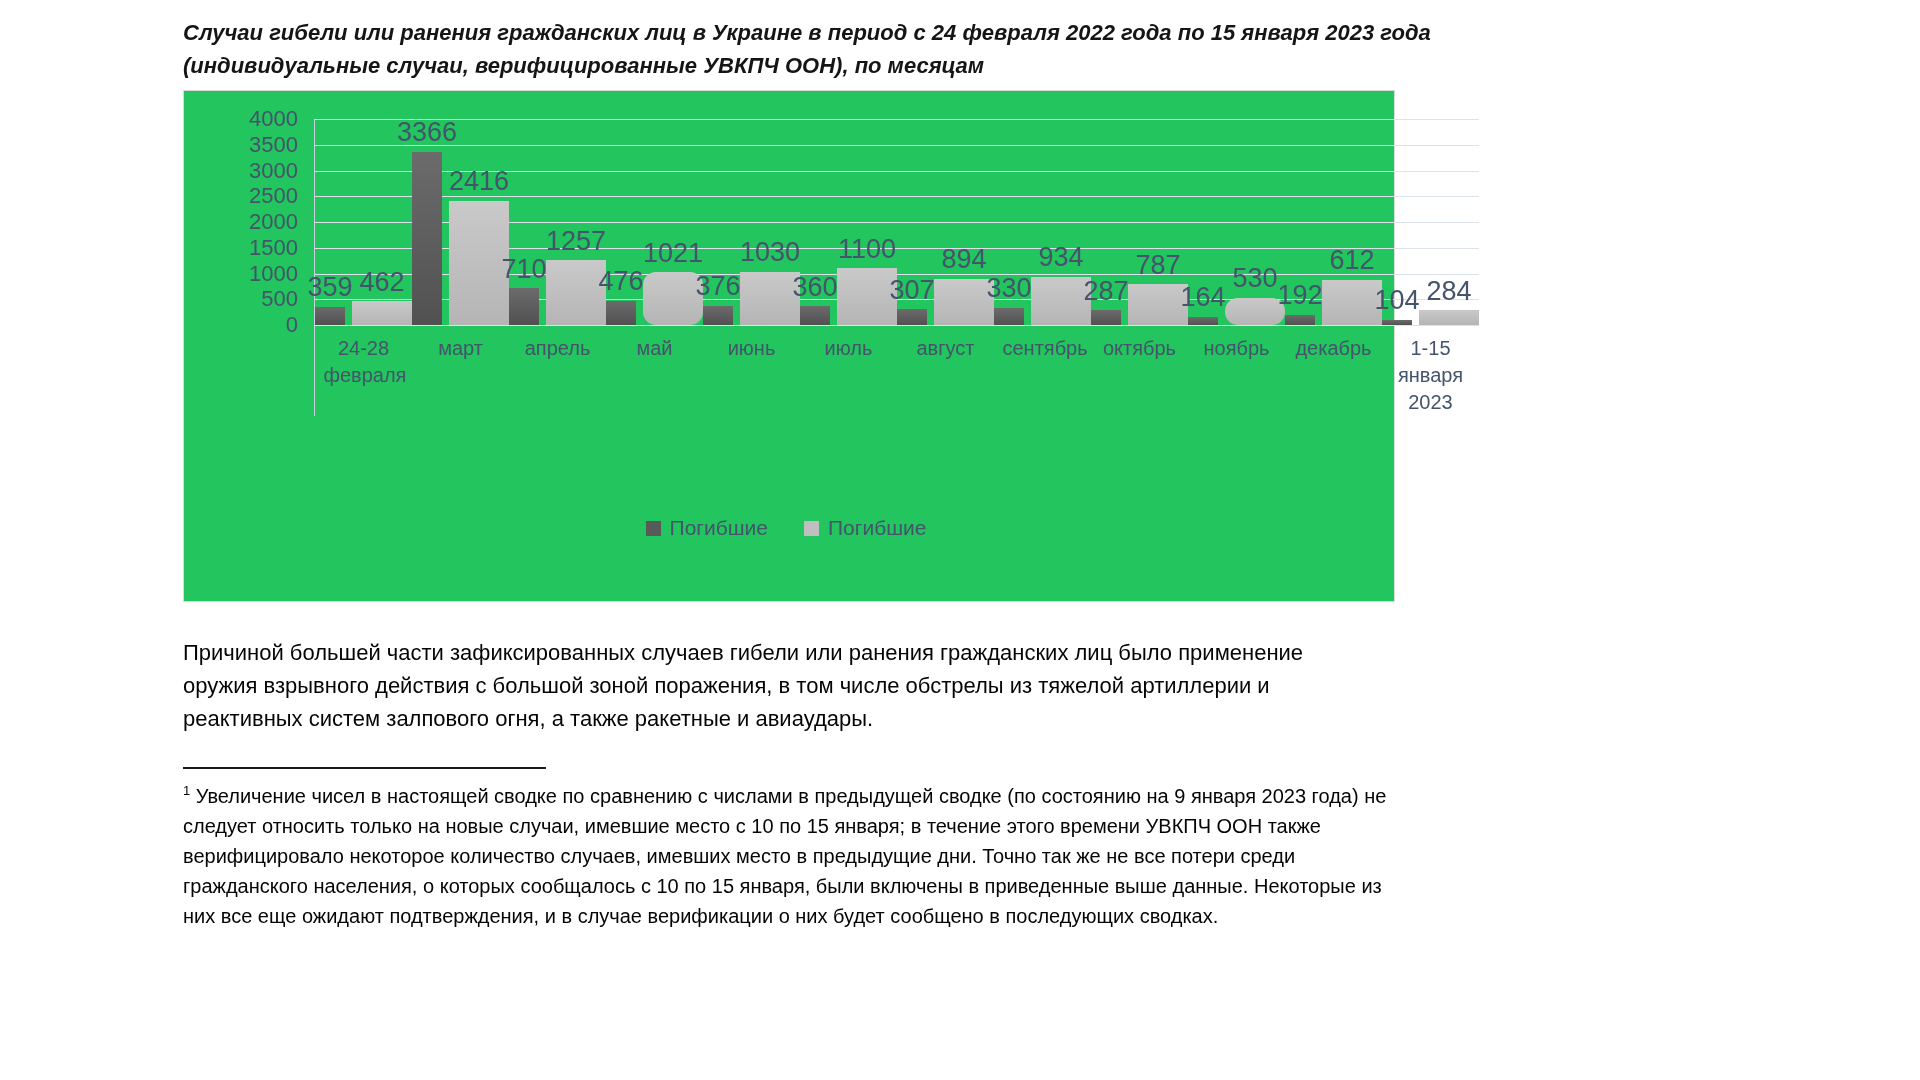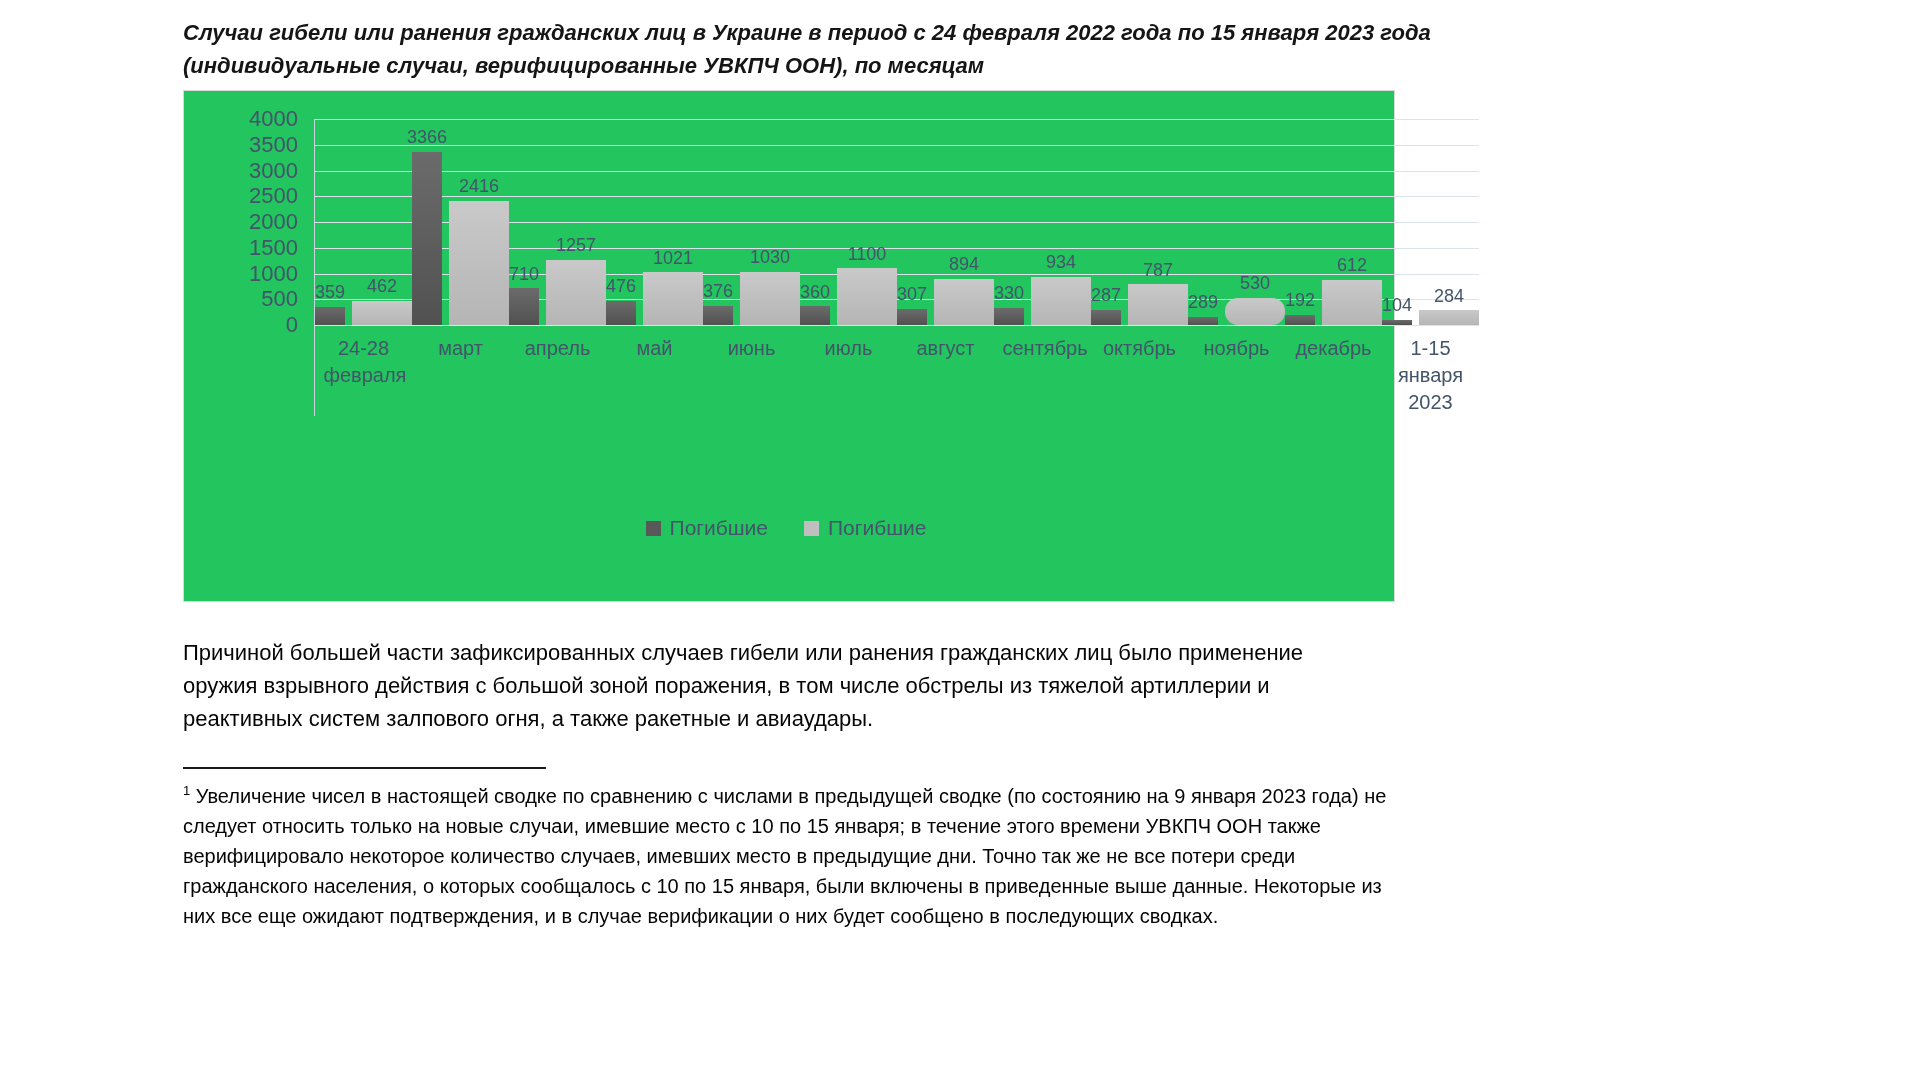--- a/index.html
+++ b/index.html
@@ -29,21 +29,21 @@
   .gridline { position:absolute; left:0; right:0; height:1px; background:#dde3ea; }
   .groups { display:flex; height:206px; position:relative; }
   .group-col {
     flex:1; display:flex; justify-content:center; align-items:flex-end; gap:7px; height:100%;
   }
   .bar { width:30px; position:relative; flex:none; }
   .bar.s0 { background:linear-gradient(180deg,#6b6b6b,#515151); }
   .bar.s1 { background:linear-gradient(180deg,#c9c9c9,#b5b5b5);padding-left:30px; }
   .bar-label {
     position:absolute; bottom:100%; left:50%; transform:translateX(-50%);
-    margin-bottom:4px; font-size:18px; color:#44546A; white-space:nowrap; line-height:1.1;
+    margin-bottom:4px; font-size:27px; color:#44546A; white-space:nowrap; line-height:1.1;
   }
   .x-labels { display:flex; margin-top:10px; }
   .x-cell { flex:1; display:flex; justify-content:center; }
   .x-label {
     max-width:80px; text-align:center; font-size:20px; color:#44546A; line-height:1.35;
   }
   .legend {
     margin-top:100px; display:flex; justify-content:center; align-items:center; gap:36px;
     font-size:21px; color:#44546A;
   }
@@ -116,21 +116,21 @@
                 <div class="bar-label">710</div>
               </div>
               <div class="bar s1" style="height: 64.7355px;">
                 <div class="bar-label">1257</div>
               </div>
             </div>
             <div class="group-col">
               <div class="bar s0" style="height: 24.514px;">
                 <div class="bar-label">476</div>
               </div>
-              <div class="bar s1" style="height: 52.5815px;">
+              <div class="bar s1" style="height: 52.5815px; border-radius: 13px;">
                 <div class="bar-label">1021</div>
               </div>
             </div>
             <div class="group-col">
               <div class="bar s0" style="height: 19.364px;">
                 <div class="bar-label">376</div>
               </div>
               <div class="bar s1" style="height: 53.045px;">
                 <div class="bar-label">1030</div>
               </div>
@@ -162,21 +162,21 @@
             <div class="group-col">
               <div class="bar s0" style="height: 14.7805px;">
                 <div class="bar-label">287</div>
               </div>
               <div class="bar s1" style="height: 40.5305px;">
                 <div class="bar-label">787</div>
               </div>
             </div>
             <div class="group-col">
               <div class="bar s0" style="height: 8.446px;">
-                <div class="bar-label">289</div>
+                <div class="bar-label">164</div>
               </div>
               <div class="bar s1" style="height: 27.295px; border-radius: 13px;">
                 <div class="bar-label">530</div>
               </div>
             </div>
             <div class="group-col">
               <div class="bar s0" style="height: 9.888px;">
                 <div class="bar-label">192</div>
               </div>
               <div class="bar s1" style="height: 45px;">

